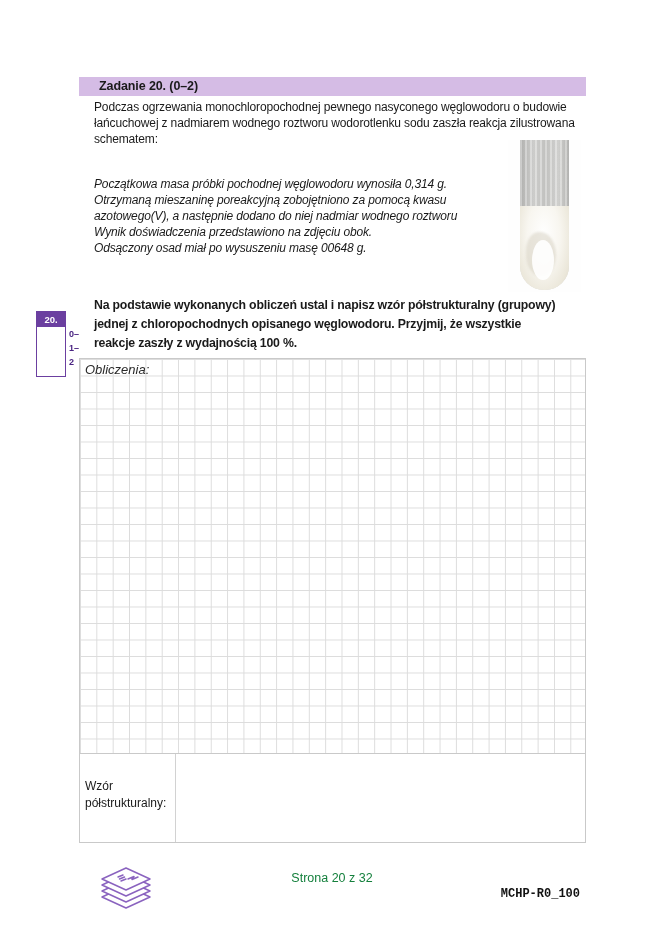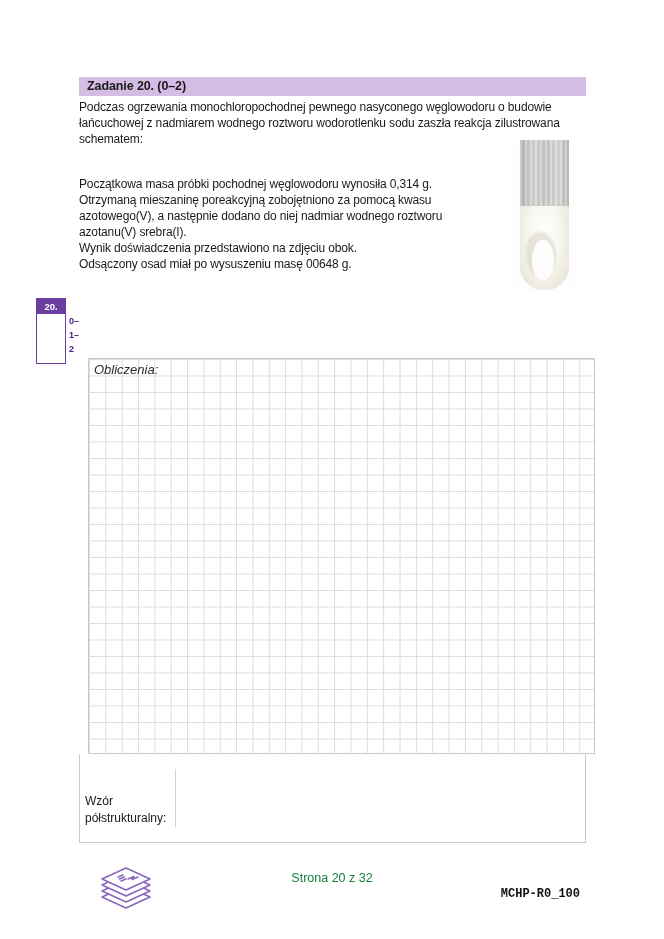--- a/index.html
+++ b/index.html
@@ -3,27 +3,27 @@
 <meta charset="utf-8">
 <style>
   * { margin:0; padding:0; box-sizing:border-box; }
   html,body { background:#ffffff; }
   body { font-family:"Liberation Sans", sans-serif; color:#1a1a1a; }
   .page { position:relative; width:664px; height:939px; background:#fff; margin:0 auto; overflow:hidden; }
 
   
   .band { position:absolute; left:79px; top:77px; width:507px; height:19px;
           background:#d5bce5; font-size:12.5px; font-weight:bold; line-height:19px;
-          padding-left:8px; letter-spacing:-0.1px; }
+          padding-left:20px; letter-spacing:-0.1px; }
 
   
   .linegroup { position:absolute; font-size:12px; line-height:16px; letter-spacing:-0.15px; }
-  .linegroup div { white-space:nowrap; }
+  .linegroup div { white-space:nowrap;margin-left:15px; }
   .intro { left:79px; top:99px; }
-  .desc  { left:79px; top:176px; }
+  .desc  { left:79px; top:176px;font-style:italic; }
 
   
   .equation { position:absolute; left:110px; top:146px; width:350px; text-align:center;
               font-size:12.5px; white-space:nowrap; }
   .equation sub { font-style:italic; font-size:8.5px; letter-spacing:0; }
   .rxn-arrow { position:relative; display:inline-block; width:36px; height:1.2px;
                background:#1a1a1a; vertical-align:3px; margin:0 6px; }
   .rxn-arrow::after { content:""; position:absolute; right:-1px; top:-3.4px;
                border-left:7px solid #1a1a1a; border-top:4px solid transparent;
                border-bottom:4px solid transparent; }
@@ -42,41 +42,41 @@
   .tube-glass::after { content:""; position:absolute; inset:0;
            background: repeating-linear-gradient(to right, rgba(255,255,255,0.28) 0 2px, rgba(0,0,0,0.03) 2px 5px); }
   .tube-precip { position:absolute; left:0; right:0; top:44%; bottom:0;
            background: radial-gradient(ellipse at 48% 35%, #ffffff 0%, #f8f6f0 45%, #ebe7da 78%, #ddd8c9 100%); }
   .tube-precip::before { content:""; position:absolute; left:6px; top:26px; width:30px; height:44px;
            border-radius:45% 55% 50% 50%; background:rgba(215,210,195,0.55); filter:blur(1px); }
   .tube-precip::after { content:""; position:absolute; left:12px; top:34px; width:22px; height:40px;
            border-radius:50%; background:rgba(255,255,255,0.9); }
 
   
-  .badge { position:absolute; left:36px; top:298px; width:30px; border:1px solid #6b3fa0;
+  .badge { position:absolute; left:36px; top:311px; width:30px; border:1px solid #6b3fa0;
            text-align:center; font-weight:bold; }
   .badge-num { background:#6b3fa0; color:#ffffff; font-size:9.5px; height:15px; line-height:15px; }
   .badge-pts { background:#14b8a6; color:#4a2482; font-size:9px; height:22px; line-height:14px;
                border-bottom:1px solid #6b3fa0;margin-left:32px; }
   .badge-box { background:#ffffff; height:27px; }
   .question { left:79px; top:296px; width:520px; font-weight:bold; font-size:12.3px;
               line-height:19px; letter-spacing:-0.2px; }
 
   
-  .grid-box { position:absolute; left:88px; top:358px; width:507px; height:396px;
+  .grid-box { position:absolute; left:79px; top:358px; width:507px; height:396px;
               border:1px solid #c9c9c9; background-color:#ffffff;
               background-image:
                 linear-gradient(to right, #dcdcdc 1px, transparent 1px),
                 linear-gradient(to bottom, #dcdcdc 1px, transparent 1px);
               background-size:16.35px 16.5px; }
   .calc-label { position:absolute; left:5px; top:3px; font-style:italic; font-size:13px; color:#2a2a2a; }
 
   
   .formula-box { position:absolute; left:79px; top:754px; width:507px; height:89px;
-                 border:1px solid #c9c9c9; border-top:none; display:flex;align-items:center; }
+                 border:1px solid #c9c9c9; border-top:none; display:flex; }
   .formula-label-cell { width:96px; border-right:1px solid #d2d2d2; padding:24px 4px 0 5px;
                  font-size:12px; line-height:17px; }
   .formula-answer-cell { flex:1; }
 
   
   .footer-page { position:absolute; left:0; top:871px; width:664px; text-align:center;
                  font-size:12.5px; color:#15803d; }
   .footer-code { position:absolute; right:84px; top:887px; font-size:12px; font-weight:bold;
                  letter-spacing:0; color:#111;font-family:Liberation Mono, monospace; }
   .footer-logo { position:absolute; left:98px; top:866px; width:56px; height:50px; }
@@ -99,31 +99,35 @@
     <div class="tube">
       <div class="tube-glass"></div>
       <div class="tube-precip"></div>
     </div>
   </div>
 
   <div class="linegroup desc">
     <div>Początkowa masa próbki pochodnej węglowodoru wynosiła 0,314 g.</div>
     <div>Otrzymaną mieszaninę poreakcyjną zobojętniono za pomocą kwasu</div>
     <div>azotowego(V), a następnie dodano do niej nadmiar wodnego roztworu</div>
-    <div>azotanu(V) srebra(I).</div>
     <div>Wynik doświadczenia przedstawiono na zdjęciu obok.</div>
     <div>Odsączony osad miał po wysuszeniu masę 00648 g.</div>
   </div>
 
   <div class="badge">
     <div class="badge-num">20.</div>
     <div class="badge-pts">0–1–2</div>
     <div class="badge-box"></div>
   </div>
 
+  <div class="linegroup question">
+    <div>Na podstawie wykonanych obliczeń ustal i napisz wzór półstrukturalny (grupowy)</div>
+    <div>jednej z chloropochodnych opisanego węglowodoru. Przyjmij, że wszystkie</div>
+    <div>reakcje zaszły z wydajnością 100 %.</div>
+  </div>
 
   <div class="grid-box">
     <span class="calc-label">Obliczenia:</span>
   </div>
 
   <div class="formula-box">
     <div class="formula-label-cell">Wzór półstrukturalny:</div>
     <div class="formula-answer-cell"></div>
   </div>
 

